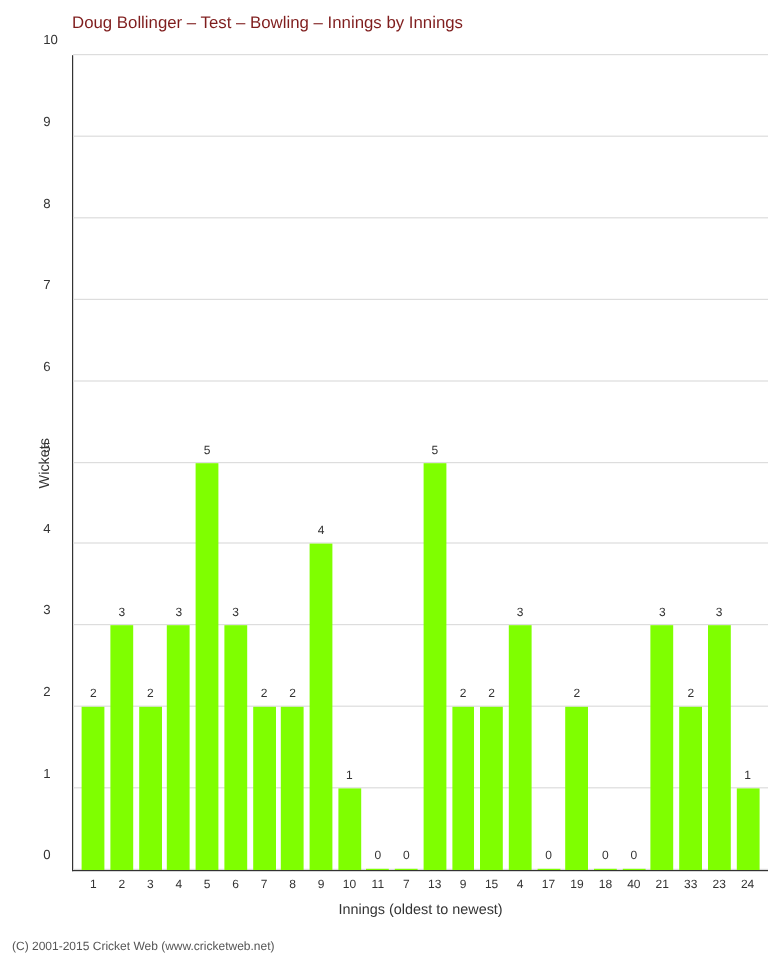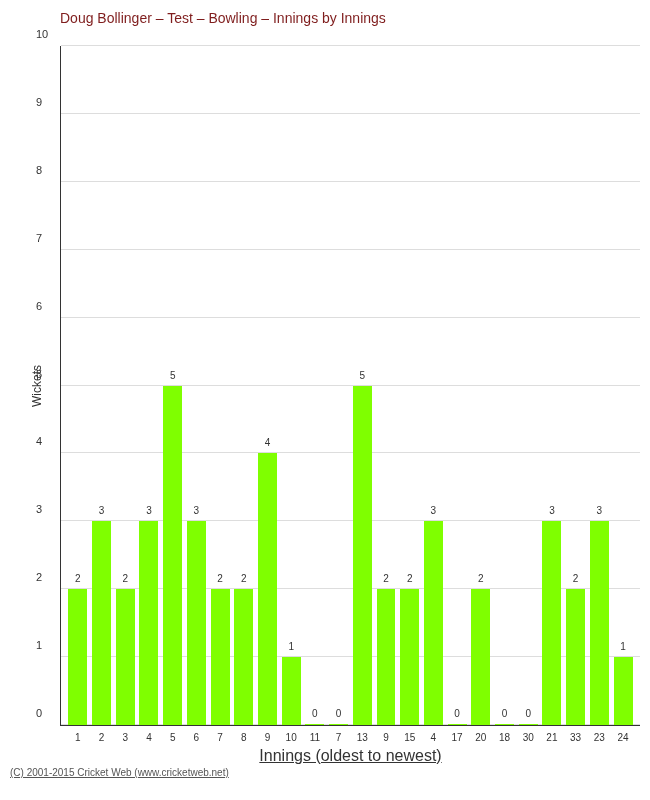--- a/index.html
+++ b/index.html
@@ -38,22 +38,21 @@
       top: 50%;
       transform: translateY(-50%) rotate(-90deg);
       font-size: 12px;
       white-space: nowrap;
     }
     .x-axis-label {
       position: absolute;
       bottom: -40px;
       left: 50%;
       transform: translateX(-50%);
-      font-size: 16px;
-      text-decoration: underline;
+      font-size: 12px;
     }
     .grid-line {
       position: absolute;
       left: 0;
       right: 0;
       border-top: 1px solid #ddd;
     }
     .y-tick {
       position: absolute;
       left: -25px;
@@ -96,25 +95,24 @@
     .x-tick {
       position: absolute;
       bottom: -18px;
       left: 50%;
       transform: translateX(-50%);
       font-size: 10px;
       color: #333;
     }
     .copyright {
       position: absolute;
-      bottom: 22px;
+      bottom: 5px;
       left: 10px;
       font-size: 10px;
       color: #555;
-      text-decoration: underline;
     }
   </style>
 </head>
 <body>
 
 <div class="chart-container">
   <h2 class="chart-title">Doug Bollinger – Test – Bowling – Innings by Innings</h2>
 
   <div class="chart-area">
     <span class="y-axis-label">Wickets</span>
@@ -243,33 +241,33 @@
         </div>
         <div class="bar-group">
           <div class="bar" style="height: 1px;">
             <span class="bar-label">0</span>
             <span class="x-tick">17</span>
           </div>
         </div>
         <div class="bar-group">
           <div class="bar" style="height: 20%;">
             <span class="bar-label">2</span>
-            <span class="x-tick">20</span>
+            <span class="x-tick">19</span>
           </div>
         </div>
         <div class="bar-group">
           <div class="bar" style="height: 1px;">
             <span class="bar-label">0</span>
             <span class="x-tick">18</span>
           </div>
         </div>
         <div class="bar-group">
           <div class="bar" style="height: 1px;">
             <span class="bar-label">0</span>
-            <span class="x-tick">30</span>
+            <span class="x-tick">40</span>
           </div>
         </div>
         <div class="bar-group">
           <div class="bar" style="height: 30%;">
             <span class="bar-label">3</span>
             <span class="x-tick">21</span>
           </div>
         </div>
         <div class="bar-group">
           <div class="bar" style="height: 20%;">

